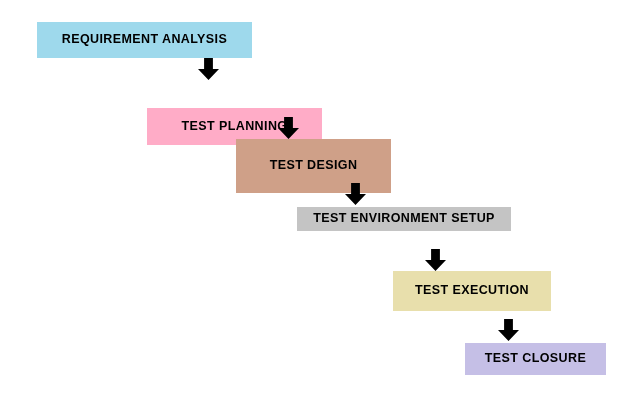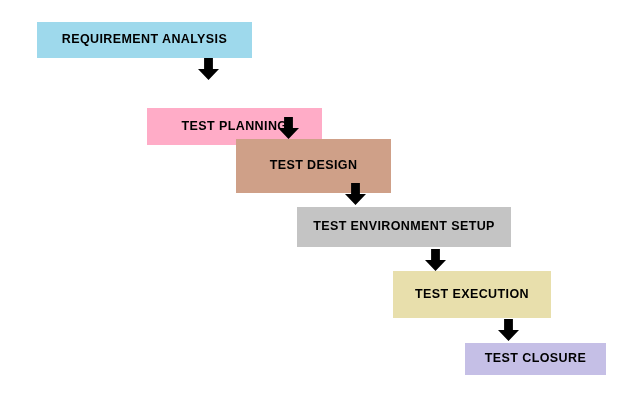--- a/index.html
+++ b/index.html
@@ -54,24 +54,24 @@
 <div id="canvas" style="width: 639px; height: 412px; background: rgb(255, 255, 255); padding-left: 24px;">
     <div class="phase-box" style="left: 37px; top: 22px; width: 215px; height: 36px; background: rgb(158, 217, 236);">
       <span class="phase-label">REQUIREMENT ANALYSIS</span>
     </div>
     <div class="phase-box" style="left: 147px; top: 80px; width: 175px; height: 37px; background: rgb(255, 172, 199); margin-top: 28px;">
       <span class="phase-label">TEST PLANNING</span>
     </div>
     <div class="phase-box" style="left: 236px; top: 139px; width: 155px; height: 54px; background: rgb(207, 160, 136);">
       <span class="phase-label">TEST DESIGN</span>
     </div>
-    <div class="phase-box" style="left: 297px; top: 207px; width: 214px; height: 40px; background: rgb(196, 196, 196);">
+    <div class="phase-box" style="left: 297px; top: 207px; width: 214px; height: 24px; background: rgb(196, 196, 196);">
       <span class="phase-label">TEST ENVIRONMENT SETUP</span>
     </div>
-    <div class="phase-box" style="left: 393px; top: 271px; width: 158px; height: 47px; background: rgb(232, 223, 172);">
+    <div class="phase-box" style="left: 393px; top: 271px; width: 158px; height: 40px; background: rgb(232, 223, 172);">
       <span class="phase-label">TEST EXECUTION</span>
     </div>
     <div class="phase-box" style="left: 465px; top: 343px; width: 141px; height: 32px; background: rgb(197, 191, 230);">
       <span class="phase-label">TEST CLOSURE</span>
     </div>
     <span class="arrow" style="left: 198px; top: 58px; width: 21px; height: 22px;">
       <svg width="21" height="22" viewBox="0 0 21 22">
         <polygon points="6.09,0 14.91,0 14.91,11 21,11 10.5,22 0,11 6.09,11" fill="#000000"></polygon>
       </svg>
     </span>

